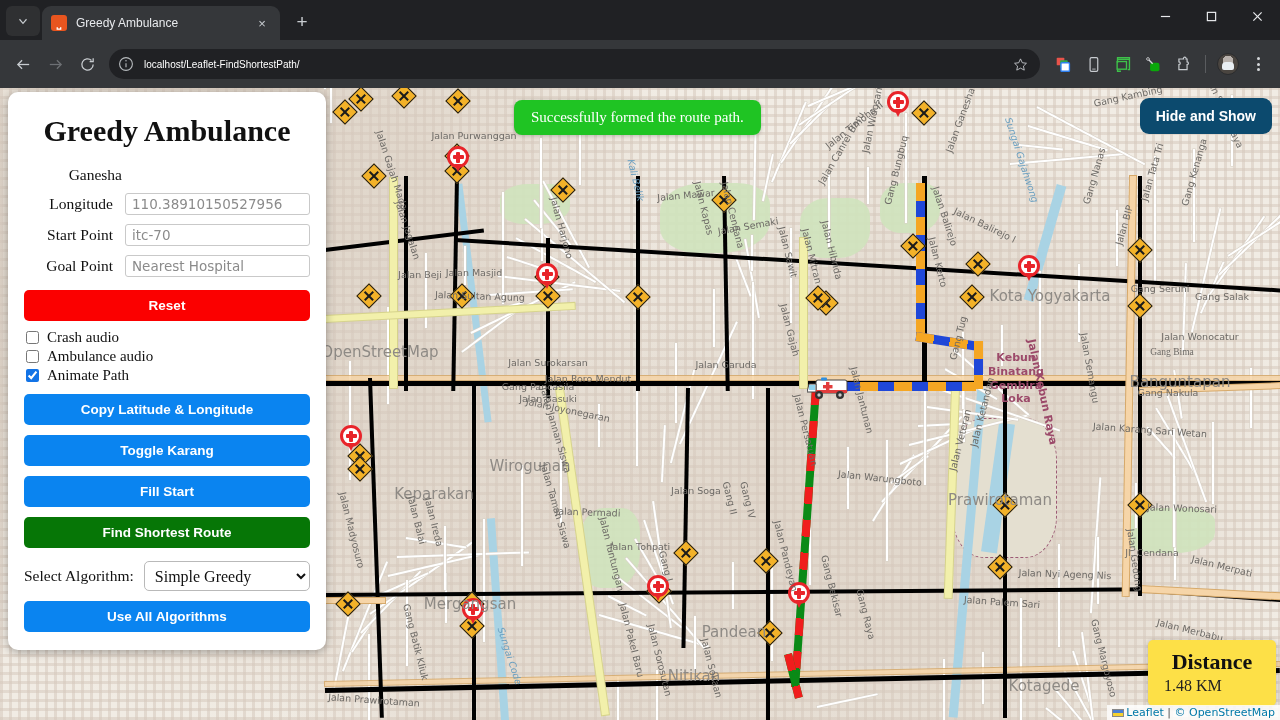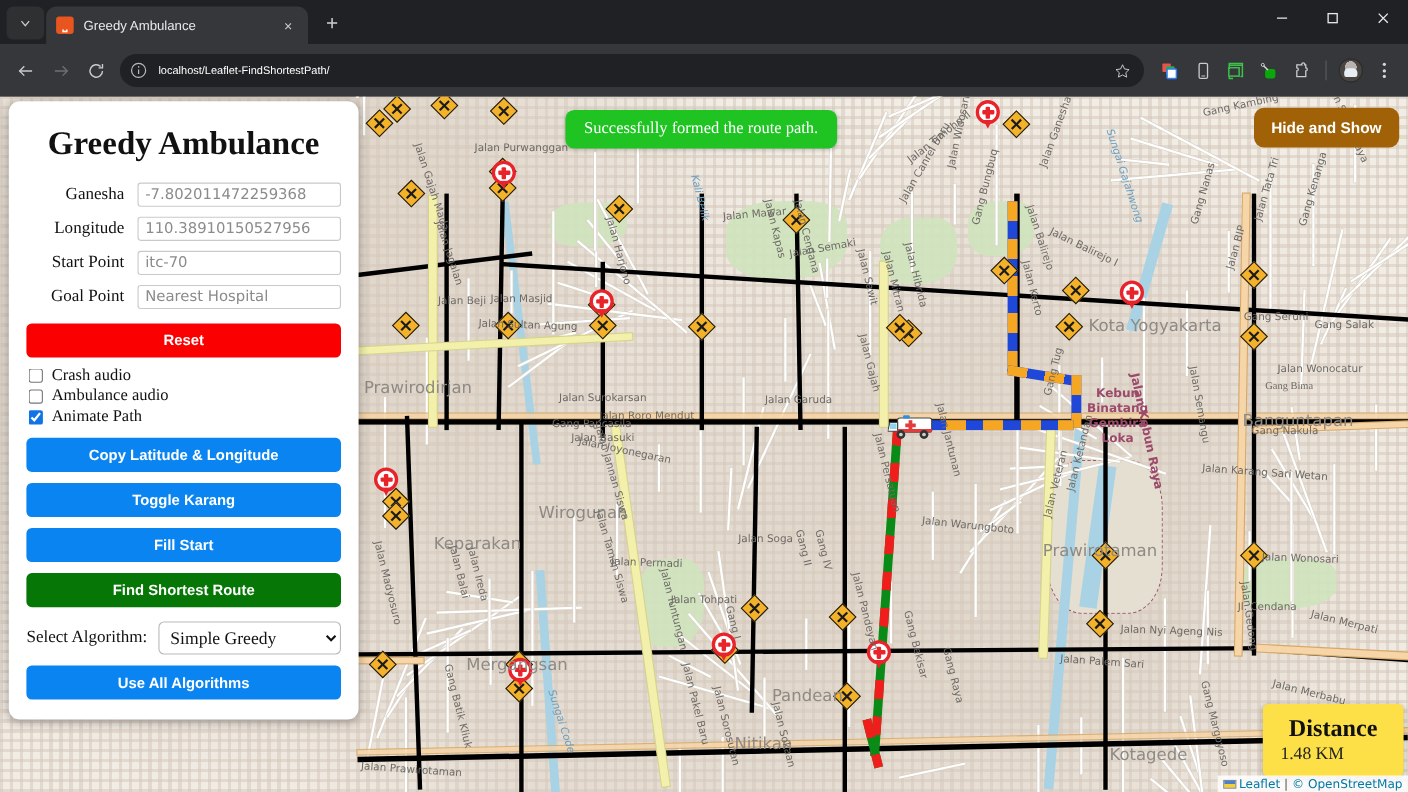--- a/index.html
+++ b/index.html
@@ -189,21 +189,21 @@
     font-family:"Liberation Serif", serif;
   }
 
   
   .toast {
     position:absolute; left:514px; top:12px; background:#1fc423; color:#fff;
     padding:9px 17px; border-radius:8px; font-size:15px; z-index:600;
     font-family:"Liberation Serif", serif; box-shadow:0 1px 4px rgba(0,0,0,.2);
   }
   .hide-show {
-    position:absolute; right:8px; top:10px; background:#a16207; color:#fff;
+    position:absolute; right:8px; top:10px; background:#0c4a6e; color:#fff;
     padding:10px 16px; border-radius:9px; font-size:14px; font-weight:bold;
     cursor:pointer; z-index:600; font-family:"Liberation Sans", sans-serif;
   }
   .distbox {
     position:absolute; right:4px; bottom:14px; background:#fde047; border-radius:5px;
     padding:9px 16px 11px; z-index:600; box-shadow:0 1px 5px rgba(0,0,0,.25);
     font-family:"Liberation Serif", serif; min-width:128px;
   }
   .distbox .dt { font-size:22px; font-weight:bold; color:#111; text-align:center; }
   .distbox .dv { font-size:16px; color:#222; margin-top:2px; }
@@ -675,21 +675,21 @@
           <div class="lbl" style="left:1222px;top:478px;transform:translate(-50%,-50%) rotate(14deg);">Jalan Merpati</div>
           <div class="lbl" style="left:1065px;top:486px;transform:translate(-50%,-50%) rotate(2deg);">Jalan Nyi Ageng Nis</div>
           <div class="lbl" style="left:1222px;top:208px;transform:translate(-50%,-50%) rotate(0deg);">Gang Salak</div>
           <div class="lbl" style="left:1200px;top:248px;transform:translate(-50%,-50%) rotate(0deg);">Jalan Wonocatur</div>
           <div class="lbl" style="left:1128px;top:8px;transform:translate(-50%,-50%) rotate(-12deg);">Gang Kambing</div>
           <div class="lbl" style="left:1224px;top:22px;transform:translate(-50%,-50%) rotate(66deg);">Jalan Sukun Raya</div>
           <div class="lbl" style="left:1094px;top:88px;transform:translate(-50%,-50%) rotate(-74deg);">Gang Nanas</div>
           <div class="lbl" style="left:1194px;top:84px;transform:translate(-50%,-50%) rotate(-74deg);">Gang Kenanga</div>
           <div class="lbl" style="left:1152px;top:84px;transform:translate(-50%,-50%) rotate(-74deg);">Jalan Tata Tri</div>
           <div class="lbl" style="left:1124px;top:137px;transform:translate(-50%,-50%) rotate(-74deg);">Jalan BIP</div>
-          <div class="lbl place" style="left:380px;top:264px;transform:translate(-50%,-50%) rotate(0deg);">Prawirodirjan</div>
+          <div class="lbl place" style="left:380px;top:264px;transform:translate(-50%,-50%) rotate(0deg);">OpenStreetMap</div>
           <div class="lbl" style="left:548px;top:274px;transform:translate(-50%,-50%) rotate(0deg);">Jalan Surokarsan</div>
           <div class="lbl" style="left:538px;top:298px;transform:translate(-50%,-50%) rotate(0deg);">Gang Pancasila</div>
           <div class="lbl" style="left:548px;top:310px;transform:translate(-50%,-50%) rotate(0deg);">Jalan Basuki</div>
           <div class="lbl" style="left:568px;top:322px;transform:translate(-50%,-50%) rotate(12deg);">Jalan Joyonegaran</div>
           <div class="lbl" style="left:588px;top:290px;transform:translate(-50%,-50%) rotate(0deg);">Jalan Roro Mendut</div>
           <div class="lbl" style="left:726px;top:276px;transform:translate(-50%,-50%) rotate(0deg);">Jalan Garuda</div>
           <div class="lbl place" style="left:530px;top:378px;transform:translate(-50%,-50%) rotate(0deg);">Wirogunan</div>
           <div class="lbl place" style="left:434px;top:406px;transform:translate(-50%,-50%) rotate(0deg);">Keparakan</div>
           <div class="lbl" style="left:417px;top:432px;transform:translate(-50%,-50%) rotate(76deg);">Jalan Balai</div>
           <div class="lbl" style="left:434px;top:434px;transform:translate(-50%,-50%) rotate(76deg);">Jalan Ireda</div>
@@ -730,21 +730,20 @@
           <div class="lbl" style="left:1160px;top:200px;transform:translate(-50%,-50%) rotate(0deg);">Gang Seruni</div>
           <div class="lbl" style="left:982px;top:324px;transform:translate(-50%,-50%) rotate(-76deg);">Jalan Ketandan</div>
         </div>
     </div>
 
     <div class="panel">
       <h1>Greedy Ambulance</h1>
 
       <div class="frow">
         <label>Ganesha</label>
-        <input type="text" value="-7.802011472259368" style="">
       </div>
       <div class="frow">
         <label>Longitude</label>
         <input type="text" value="110.38910150527956" style="">
       </div>
       <div class="frow">
         <label>Start Point</label>
         <input type="text" value="itc-70" style="">
       </div>
       <div class="frow">

